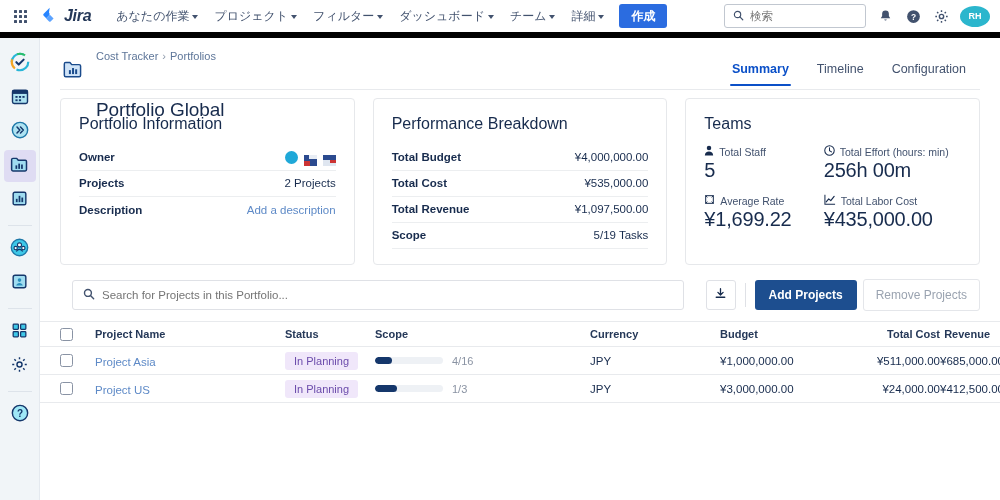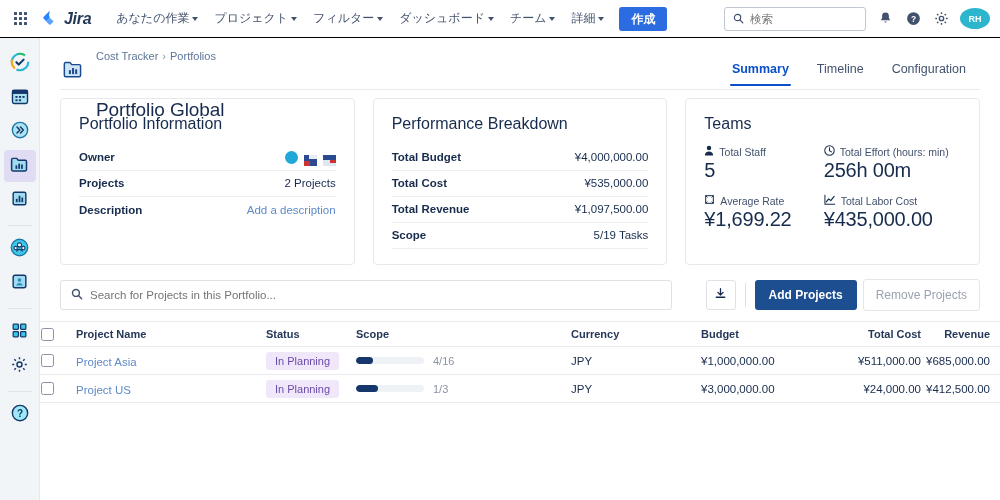--- a/index.html
+++ b/index.html
@@ -8,21 +8,21 @@
     background: #ffffff;
     font-family: "Liberation Sans", sans-serif;
     overflow: hidden;
   }
 
   
   .topnav {
     position: absolute; top: 0; left: 0;
     width: 1000px; height: 38px;
     background: #ffffff;
-    border-bottom: 1px solid #000000;
+    border-bottom: 6px solid #000000;
     display: flex; align-items: center;
     padding: 0 10px 0 8px;
     z-index: 20;
   }
   .apps-grid { width: 24px; height: 24px; display: flex; align-items: center; justify-content: center; cursor: pointer; }
   .apps-grid .g { display: grid; grid-template-columns: repeat(3, 3px); grid-template-rows: repeat(3, 3px); gap: 2px; }
   .apps-grid .g i { background: #42526e; display: block; width: 3px; height: 3px; border-radius: 0.5px; }
 
   .jira-brand { display: flex; align-items: center; gap: 4px; margin-left: 8px; cursor: pointer; }
   .jira-logo { width: 20px; height: 20px; position: relative; }
@@ -169,21 +169,21 @@
   .teams-grid { display: grid; grid-template-columns: 1fr 1.15fr; row-gap: 2px; }
   .tm-label {
     display: flex; align-items: center; gap: 5px;
     font-size: 10.5px; color: #42526e; margin-bottom: 1px;
   }
   .tm-value { font-size: 20px; color: #172b4d; font-weight: 400; margin-bottom: 10px; letter-spacing: -0.2px; }
 
   
   .toolbar {
     display: flex; align-items: center;
-    padding: 14px 20px 10px 20px;
+    padding: 14px 20px 10px 32px;
   }
   .proj-search {
     width: 612px; height: 30px;
     border: 1px solid #dfe1e6; border-radius: 3px;
     background: #fff;
     display: flex; align-items: center; gap: 7px;
     padding: 0 10px;
   }
   .proj-search input {
     border: none; outline: none; background: transparent;
@@ -210,21 +210,21 @@
     border: 1px solid #e4e6ea; border-radius: 3px;
     padding: 8px 12px; cursor: default;
     margin-left: 6px;
   }
 
   
   .tbl { width: 960px; padding: 0 0 0 0; }
   .tbl-head, .tbl-row {
     display: flex; align-items: center;
     border-bottom: 1px solid #e8eaed;
-    padding-left: 1px;
+    padding-left: 20px;
   }
   .tbl-head { height: 26px; border-top: 1px solid #e8eaed; }
   .tbl-row { height: 28px; }
   .c-chk { width: 35px; flex: 0 0 35px; display: flex; align-items: center; }
   .chkbox {
     width: 13px; height: 13px; border: 1.5px solid #8993a4;
     border-radius: 2.5px; background: #fff; cursor: pointer;
   }
   .c-name { flex: 0 0 190px; }
   .c-status { flex: 0 0 90px; }

